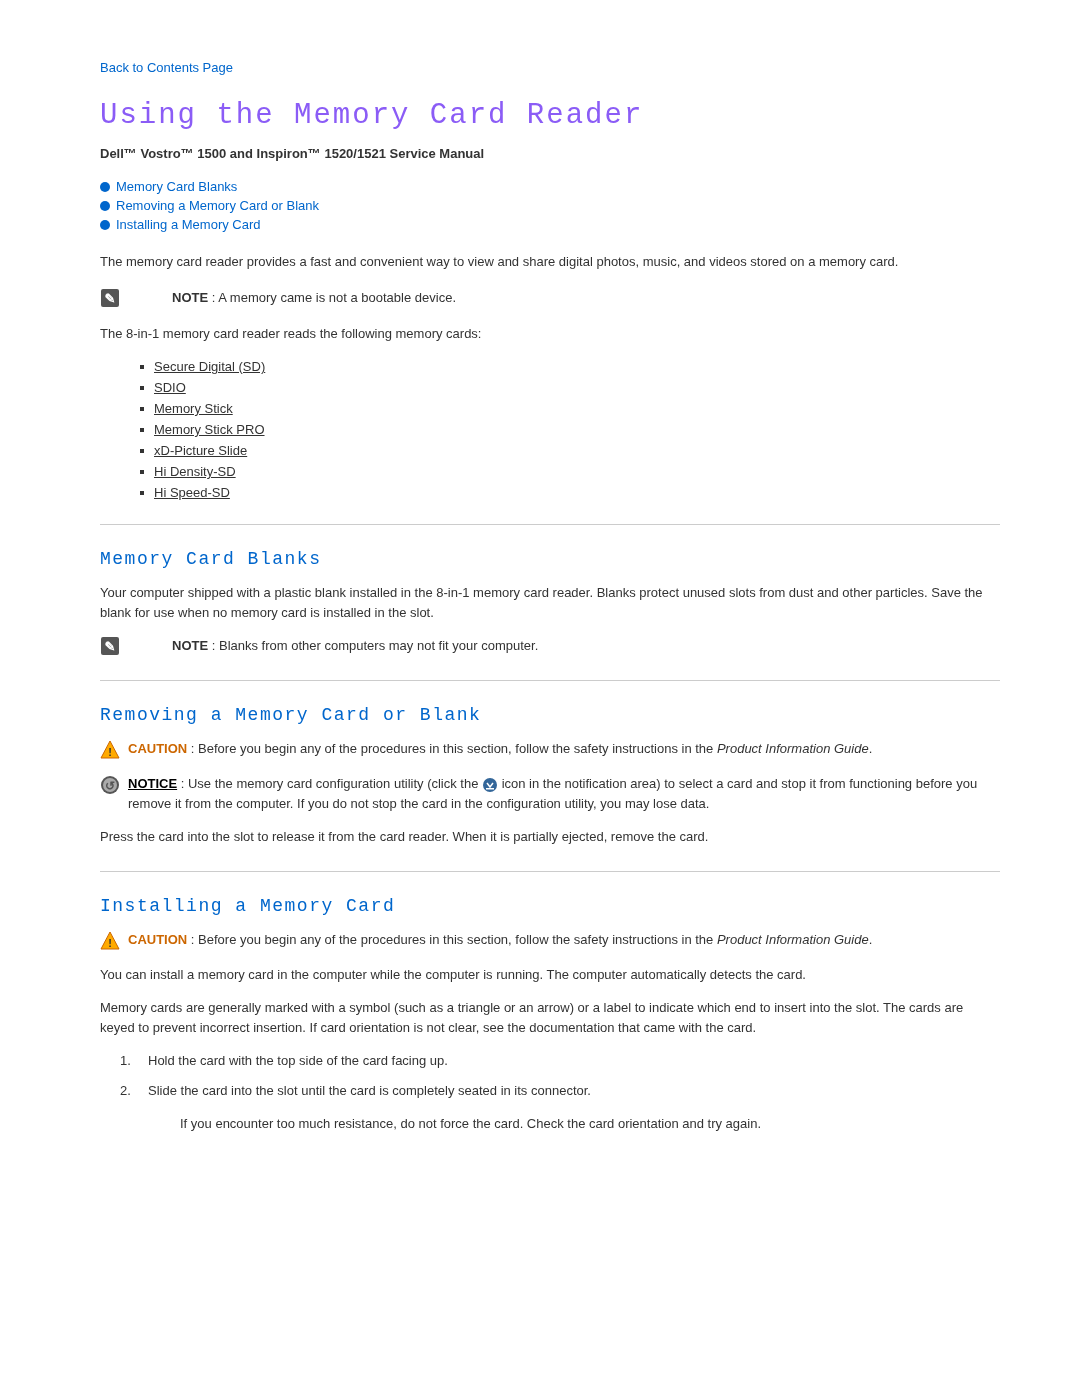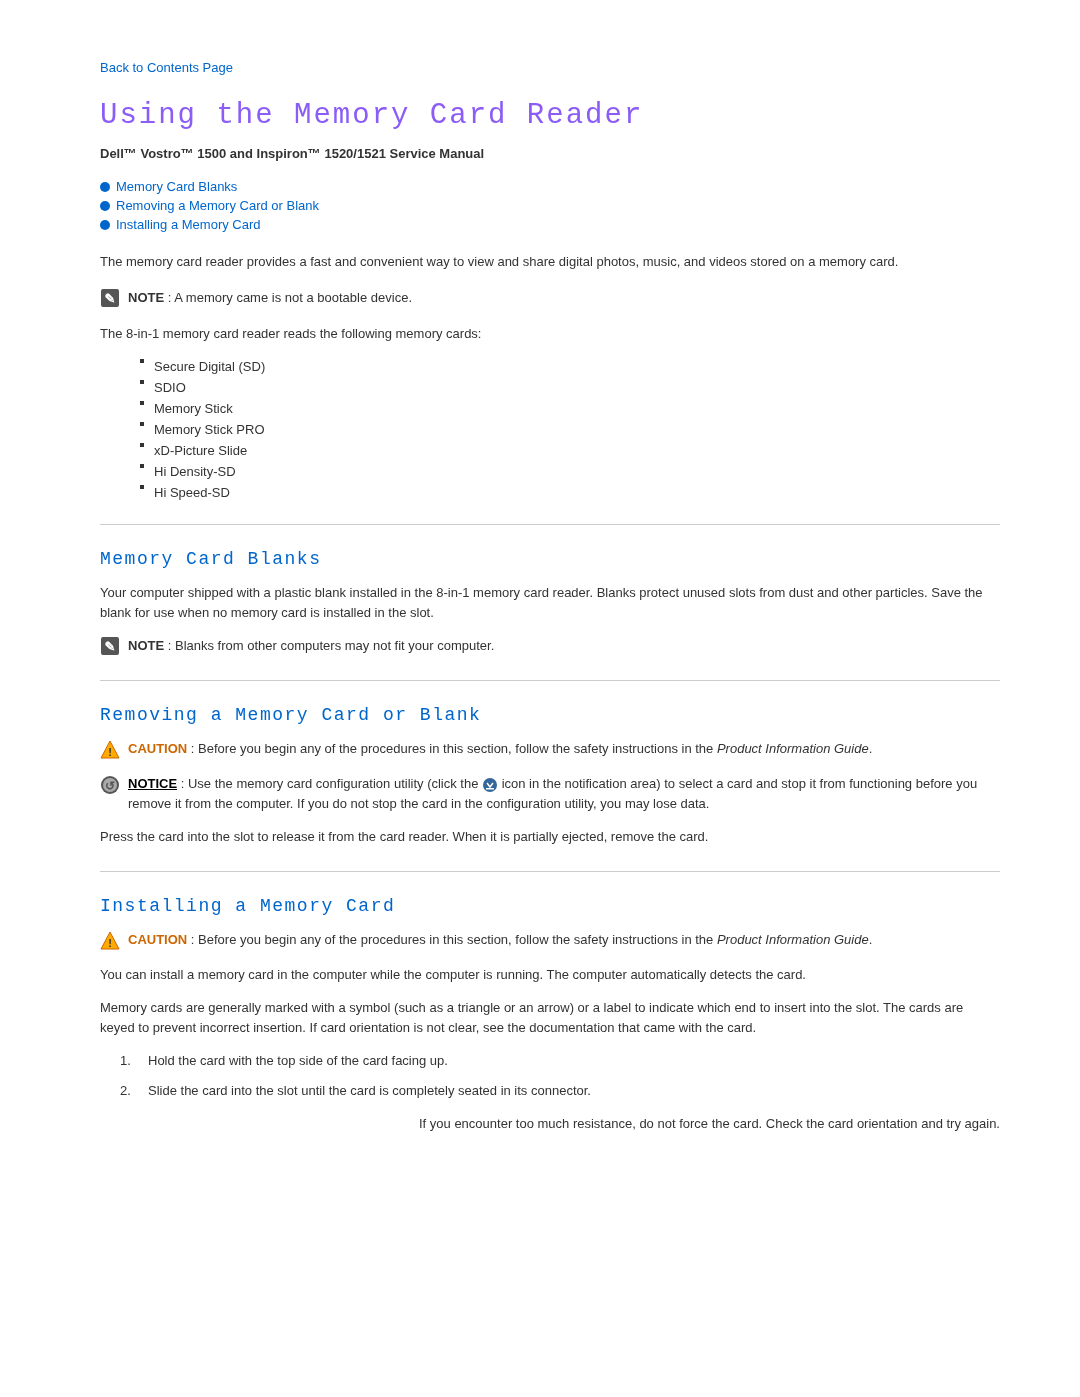--- a/index.html
+++ b/index.html
@@ -89,20 +89,21 @@
       margin-top: 0px;
     }
 
     .note-text {
       font-size: 13px;
       line-height: 1.5;
     }
 
     .note-label {
       font-weight: bold;
+      margin-left: 44px;
     }
 
     .caution-box {
       display: flex;
       align-items: flex-start;
       gap: 8px;
       margin-bottom: 14px;
     }
 
     .caution-icon {
@@ -148,23 +149,25 @@
       text-align: center;
     }
 
     .memory-list {
       list-style: none;
       margin: 10px 0 18px 40px;
     }
 
     .memory-list li {
       display: flex;
+      align-items: center;
       gap: 10px;
       margin-bottom: 6px;
       font-size: 13px;
+      text-decoration: underline;
     }
 
     .list-bullet {
       width: 4px;
       height: 4px;
       background: #333;
       flex-shrink: 0;
       display: inline-block;
     }
 
@@ -207,21 +210,20 @@
       flex-shrink: 0;
       min-width: 20px;
     }
 
     .sub-text {
       font-size: 13px;
       line-height: 1.5;
       color: #333333;
       margin-left: 80px;
       margin-bottom: 14px;
-      text-align: right;
     }
 
     .inline-icon {
       display: inline-block;
       width: 16px;
       height: 16px;
       vertical-align: middle;
     }
   </style>
 </head>

